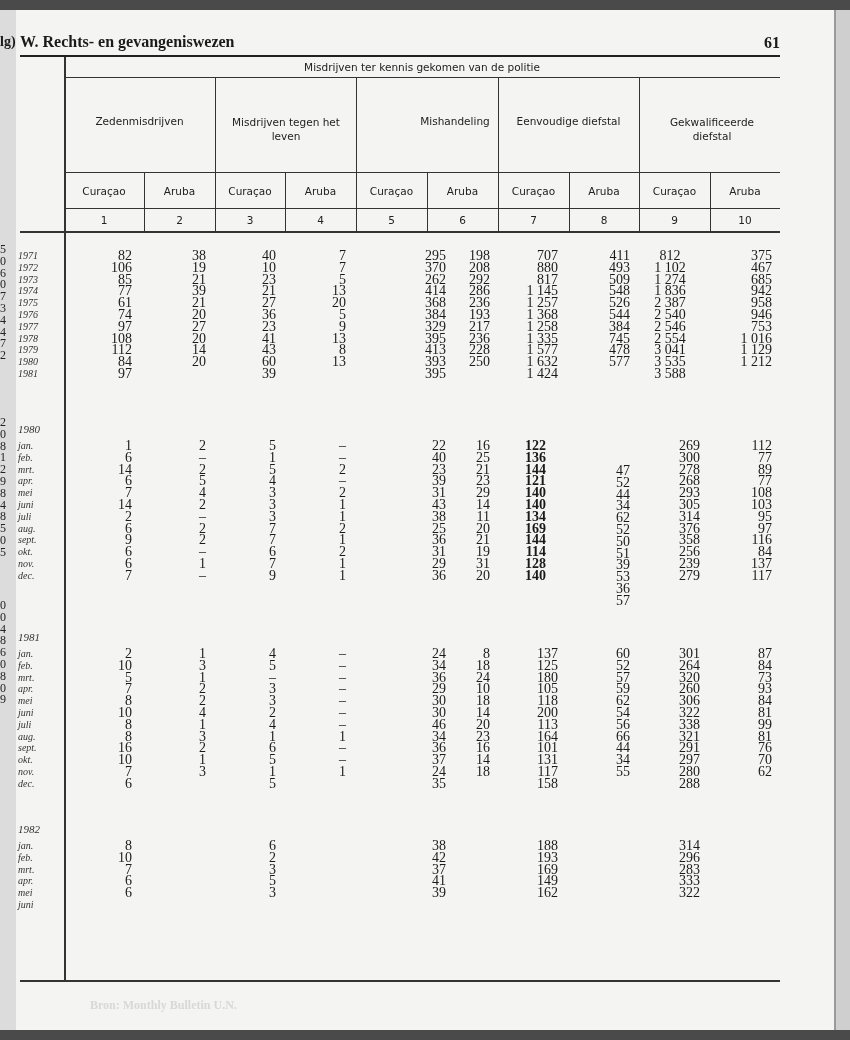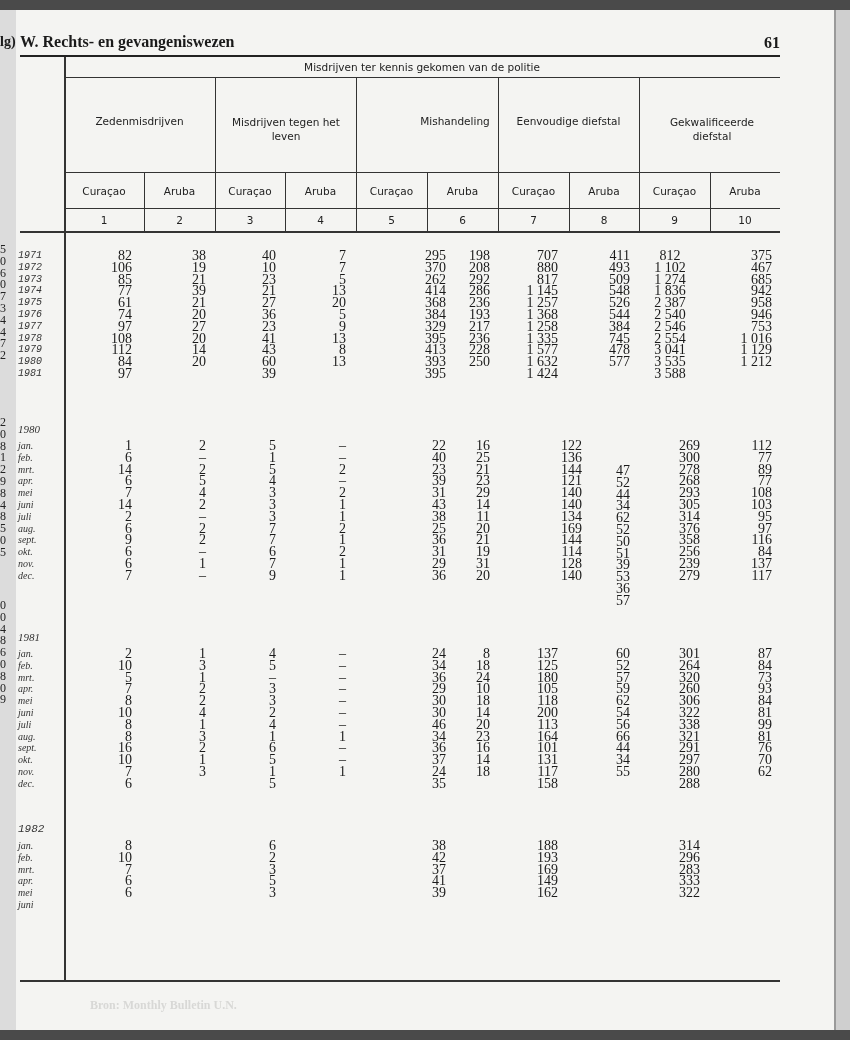--- a/index.html
+++ b/index.html
@@ -117,21 +117,21 @@
     <div>4</div>
     <div>8</div>
     <div>6</div>
     <div>0</div>
     <div>8</div>
     <div>0</div>
     <div>9</div>
   </div>
 
 <div id="blocks">
-    <div class="rowlabels" style="top: 250px; font-family: Liberation Mono, monospace;">
+    <div class="rowlabels" style="top: 250px;">
       <div>1971</div>
       <div>1972</div>
       <div>1973</div>
       <div>1974</div>
       <div>1975</div>
       <div>1976</div>
       <div>1977</div>
       <div>1978</div>
       <div>1979</div>
       <div>1980</div>
@@ -359,21 +359,21 @@
       <div>23</div>
       <div>29</div>
       <div>14</div>
       <div>11</div>
       <div>20</div>
       <div>21</div>
       <div>19</div>
       <div>31</div>
       <div>20</div>
     </div>
-    <div class="col" style="top: 440px; left: 522px; width: 60px;">
+    <div class="col" style="top: 440px; left: 486px; width: 60px; font-weight: bold;">
       <div>122</div>
       <div>136</div>
       <div>144</div>
       <div>121</div>
       <div>140</div>
       <div>140</div>
       <div>134</div>
       <div>169</div>
       <div>144</div>
       <div>114</div>
@@ -570,21 +570,21 @@
       <div>93</div>
       <div>84</div>
       <div>81</div>
       <div>99</div>
       <div>81</div>
       <div>76</div>
       <div>70</div>
       <div>62</div>
       <div></div>
     </div>
-    <div class="rowlabels" style="top: 824px; font-size: 11px; font-family: Liberation Mono, monospace;">1982</div>
+    <div class="rowlabels" style="top: 824px; font-size: 11px;">1982</div>
     <div class="rowlabels" style="top: 840px;">
       <div>jan.</div>
       <div>feb.</div>
       <div>mrt.</div>
       <div>apr.</div>
       <div>mei</div>
       <div>juni</div>
     </div>
     <div class="col" style="top: 840px; left: 72px; width: 60px;">
       <div>8</div>

